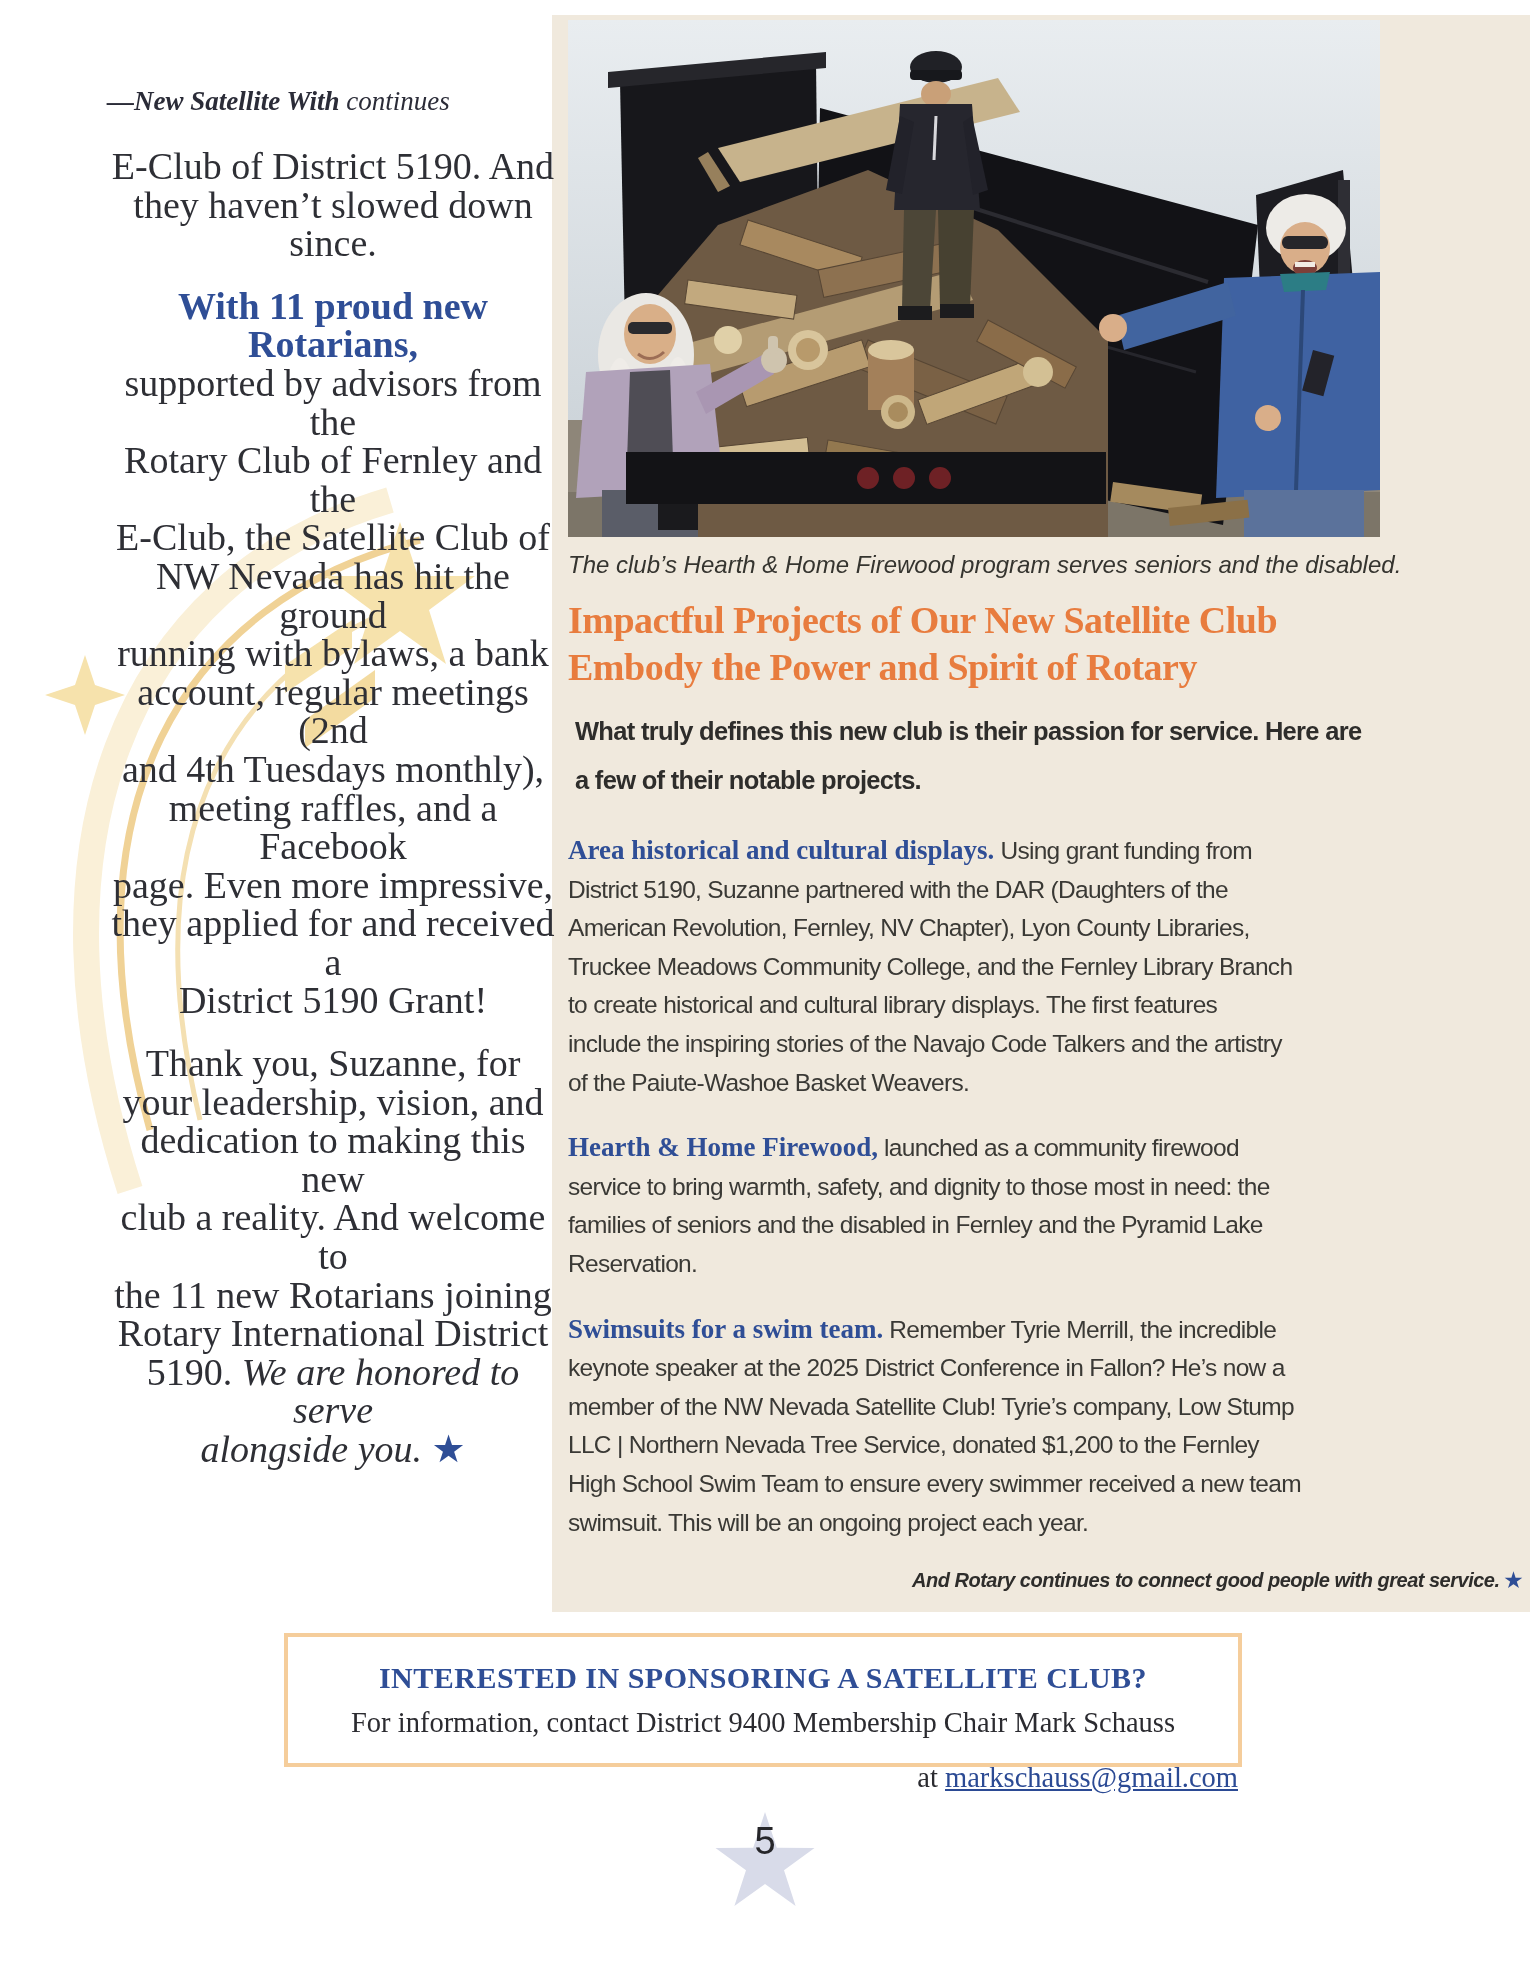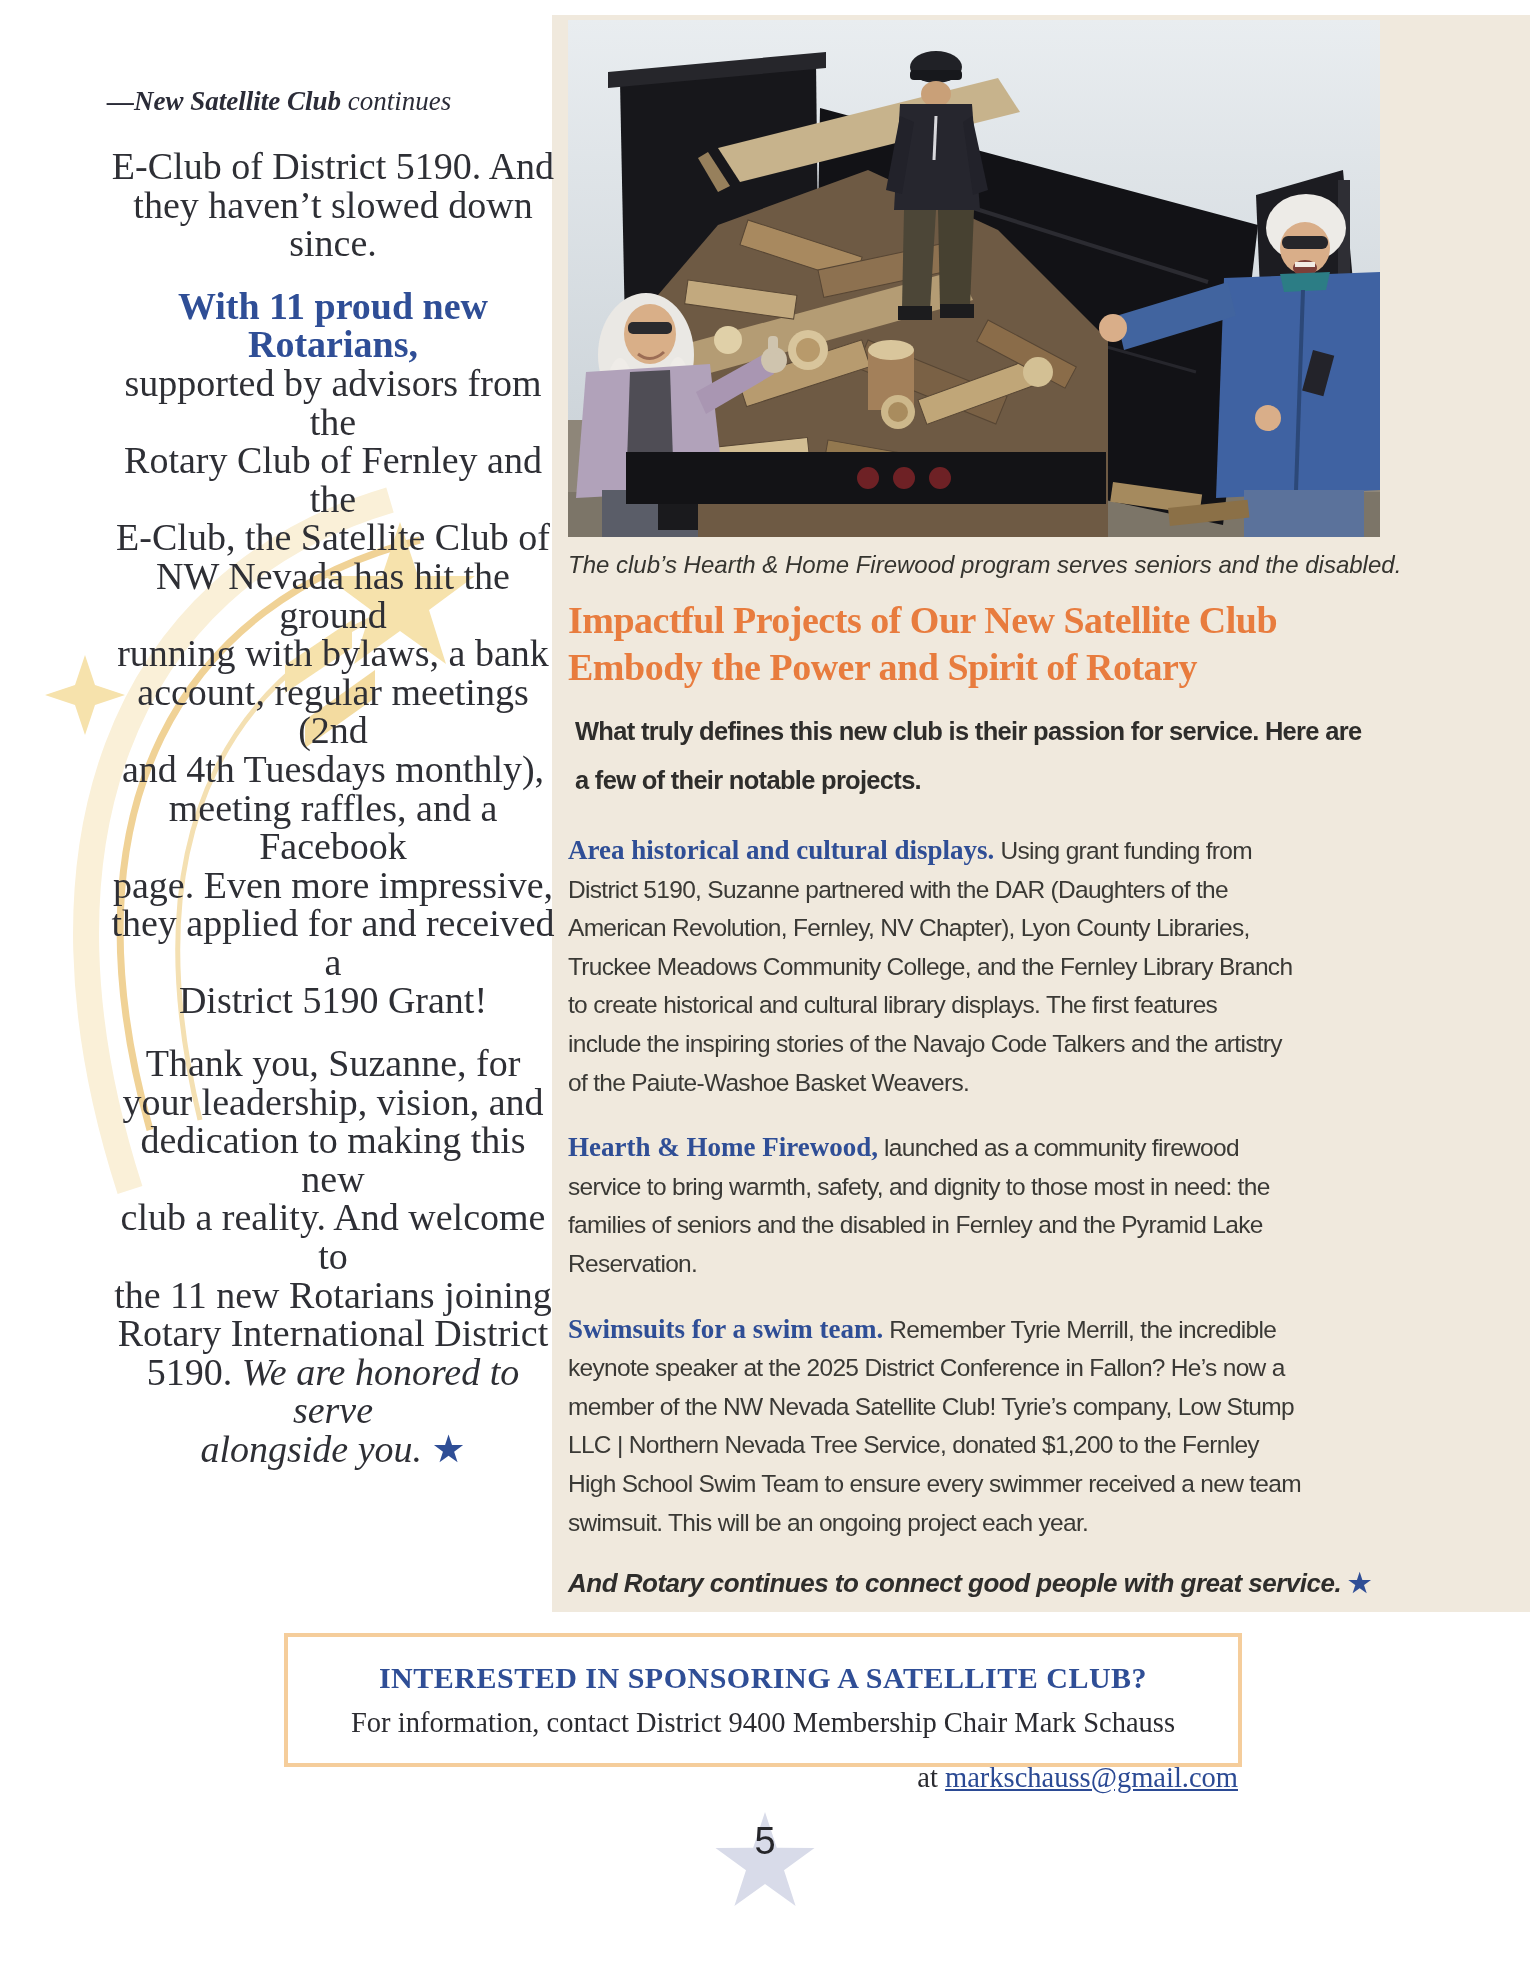--- a/index.html
+++ b/index.html
@@ -25,22 +25,22 @@
   .caption{font-family:"Liberation Sans", sans-serif;font-style:italic;font-size:24px;
            color:#35342f;margin:14px 0 0 0;}
   .panel-heading{font-family:"Liberation Serif", serif;font-weight:bold;font-size:38px;line-height:47px;
            letter-spacing:-0.5px;color:var(--accent-orange);margin:18px 0 0 0;white-space:pre-line;}
   .intro{font-family:"Liberation Sans", sans-serif;font-weight:bold;font-size:25.5px;letter-spacing:-0.7px;
            line-height:49px;color:#2e2d2b;margin:16px 0 0 7px;white-space:pre-line;}
   .proj{font-family:"Liberation Sans", sans-serif;font-size:24.5px;letter-spacing:-0.7px;line-height:38.6px;
            color:#3a3935;margin:26px 0 0 0;white-space:pre-line;width:812px;}
   .proj .plead{font-family:"Liberation Serif", serif;font-weight:bold;font-size:27px;letter-spacing:0;
            color:var(--accent-blue);}
-  .closing{font-family:"Liberation Sans", sans-serif;font-weight:bold;font-style:italic;font-size:26px;
-           letter-spacing:-0.5px;color:#2e2d2b;margin:26px 0 0 0;}
+  .closing{font-family:"Liberation Sans", sans-serif;font-weight:bold;font-style:italic;font-size:20px;
+           letter-spacing:-0.5px;color:#2e2d2b;margin:26px 0 0 0;text-align:right;}
   .closing .star-blue{font-style:normal;}
 
   
   .sponsor-box{position:absolute;left:284px;top:1633px;width:958px;height:134px;background:#ffffff;
            border:4px solid var(--box-border);box-sizing:border-box;text-align:center;z-index:2;}
   .sponsor-heading{font-family:"Liberation Serif", serif;font-weight:bold;font-size:30px;letter-spacing:0.5px;
            color:var(--accent-blue);margin:24px 0 0 0;}
   .sponsor-line{font-family:"Liberation Serif", serif;font-size:28.5px;color:#2b2b30;margin:12px 0 0 0;}
   .sponsor-line2{margin-top:23px;text-align:right;}
   .email{color:var(--link-blue);text-decoration:underline;cursor:pointer;}
@@ -60,21 +60,21 @@
     <path d="M 390 70 C 120 150, 20 420, 130 760" stroke="#faf0d8" stroke-width="26" fill="none"></path>
     <path d="M 420 110 C 180 170, 60 380, 150 700" stroke="#f0d296" stroke-width="7" fill="none"></path>
     <path d="M 450 160 C 230 220, 130 400, 200 690" stroke="#f4e0b2" stroke-width="5" fill="none"></path>
     <polygon points="285,235 352,190 352,218 285,263" fill="#f6e2ac"></polygon>
     <polygon points="305,290 375,240 375,268 305,318" fill="#f3dba0"></polygon>
     <polygon points="400,92 418,146 475,146 429,180 446,234 400,201 354,234 371,180 325,146 382,146" fill="#f6e2ac"></polygon>
     <path d="M 85 225 L 95 255 L 125 265 L 95 275 L 85 305 L 75 275 L 45 265 L 75 255 Z" fill="#f6e2ac"></path>
   </svg>
 
   <div class="left-col">
-    <p class="continues"><span class="b">—New Satellite Club</span><span> continues</span></p>
+    <p class="continues"><span class="b">—New Satellite With</span><span> continues</span></p>
     <p class="body">E-Club of District 5190. And
 they haven’t slowed down since.</p>
     <p class="body"><span class="lead-blue">With 11 proud new Rotarians,</span><span>
 supported by advisors from the
 Rotary Club of Fernley and the
 E-Club, the Satellite Club of
 NW Nevada has hit the ground
 running with bylaws, a bank
 account, regular meetings (2nd
 and 4th Tuesdays monthly),

